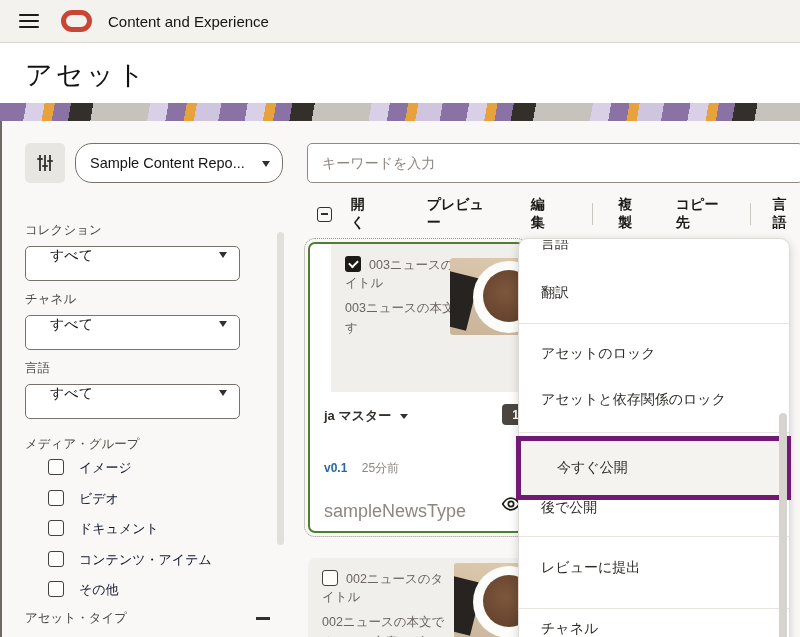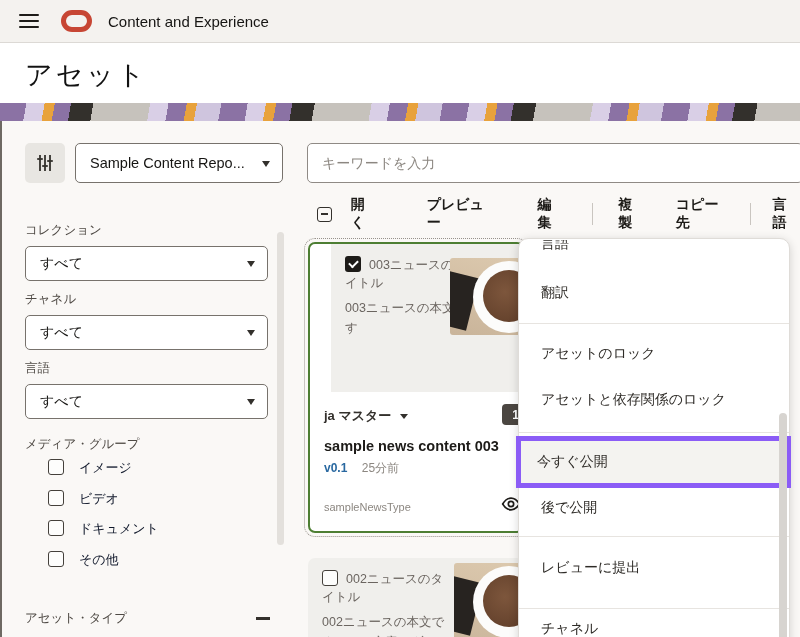--- a/index.html
+++ b/index.html
@@ -25,41 +25,41 @@
     background:repeating-linear-gradient(100deg,
       #8b72a4 0px 26px, #d9cfe6 26px 44px, #e8a23c 44px 54px, #8b72a4 54px 70px,
       #33302c 70px 92px, #c6c2bc 92px 148px, #d9cfe6 148px 166px, #8b72a4 166px 184px,
       #e8a23c 184px 194px, #cfc5de 194px 218px); }
   .left-edge { position:absolute; left:0; top:121px; width:2px; height:516px; background:#6e6963; }
 
   
   .filter-btn { position:absolute; left:25px; top:143px; width:40px; height:40px; background:#e8e6e2;
                 border-radius:5px; display:flex; align-items:center; justify-content:center; cursor:pointer; }
   .repo-select { position:absolute; left:75px; top:143px; width:208px; height:40px; background:#fff;
-                 border:1px solid #77726c; border-radius:5px; display:flex; align-items:center;
+                 border:1px solid #77726c; border-radius:17px; display:flex; align-items:center;
                  justify-content:space-between; padding:0 12px 0 14px; font-size:14.5px; cursor:pointer; }
   .search-input { position:absolute; left:307px; top:143px; width:496px; height:40px; background:#fff;
                   border:1px solid #8f8a85; border-radius:5px; padding:0 14px; font-size:14px;
                   font-family:"Liberation Sans","DejaVu Sans",sans-serif; color:#161513; outline:none; }
   .search-input::placeholder { color:#8c8781; }
   .caret { width:0; height:0; border:4.5px solid transparent; border-top:6px solid #33302c; margin-top:5px; }
 
   
   .toolbar { position:absolute; left:317px; top:200px; height:28px; display:flex; align-items:center;
              font-size:14px; font-weight:700; color:#1d1b18; }
   .toolbar .titem { cursor:pointer; }
   .tsel { width:15px; height:15px; border:1.6px solid #33302c; border-radius:3px; position:relative; cursor:pointer; }
   .tsel::after { content:""; position:absolute; left:2.5px; top:5px; width:7px; height:2px; background:#33302c; }
   .tdiv { width:1px; height:22px; background:#c9c5c0; }
 
   
   .flabel { position:absolute; left:25px; font-size:12.5px; color:#4f4a45; }
-  .sel { position:absolute; left:25px; width:243px; height:35px; background:#fff; border:1px solid #77726c;
-         border-radius:5px; display:flex; align-items:center; justify-content:space-between;
-         padding:0 12px 0 14px; font-size:14px; cursor:pointer; }
+  .sel { position:absolute; left:25px; width:215px; height:35px; background:#fff; border:1px solid #77726c;
+         border-radius:5px; display:flex; justify-content:space-between;
+         padding:0 12px 0 24px; font-size:14px; cursor:pointer; }
   .checklist { position:absolute; left:48px; top:459px; display:flex; flex-direction:column; gap:12.5px; }
   .chkrow { display:flex; align-items:flex-start; gap:15px; font-size:13px; color:#0f172a; cursor:pointer; }
   .chkbox { width:16px; height:16px; background:#fdfdfc; border:1.8px solid #44403b; border-radius:3px; flex:0 0 auto; }
   .atype-row { position:absolute; left:25px; top:610px; width:245px; display:flex; align-items:center;
                justify-content:space-between; }
   .minus { width:14px; height:2.6px; background:#33302c; cursor:pointer; }
   .side-scroll { position:absolute; left:277px; top:232px; width:7px; height:313px; background:#e3e0dc; border-radius:4px; }
 
   
   .card1 { position:absolute; left:308px; top:242px; width:216px; height:291px; background:#fff;
@@ -81,42 +81,42 @@
   .c1-img { right:-6px; top:14px; width:78px; height:77px; }
   .lang-row { position:absolute; top:163px; left:14px; display:flex; align-items:center; gap:9px;
               font-size:13px; font-weight:700; color:#33302c; cursor:pointer; }
   .lang-row .caret { border-top-width:5px; border-left-width:4px; border-right-width:4px; margin-top:4px; }
   .badge { position:absolute; top:160px; right:-7px; width:27px; height:21px; background:#4b4641; color:#fff;
            border-radius:4px; font-size:12px; font-weight:700; display:flex; align-items:center; justify-content:center; }
   .cname { position:absolute; top:194px; left:14px; font-size:14.5px; font-weight:700; color:#1d1b18; white-space:nowrap; }
   .cmeta { position:absolute; top:216px; left:14px; font-size:12px; }
   .ver { color:#2968a0; font-weight:600; margin-right:11px; cursor:pointer;text-align:right; }
   .time { color:#8c8781; }
-  .cfoot { position:absolute; top:257px; left:14px; font-size:11px; color:#8c8781; }
+  .cfoot { position:absolute; top:257px; left:14px; font-size:18px; color:#8c8781; }
   .eye { position:absolute; top:250px; right:1px; width:20px; height:20px; cursor:pointer; }
 
   .card2 { position:absolute; left:308px; top:558px; width:216px; height:95px; background:#f0efec;
            border-radius:7px; padding:12px 12px 0 14px; overflow:hidden; cursor:pointer; }
   .card2 .ctitle { width:134px; }
   .chk-off { display:inline-block; width:16px; height:16px; background:#fdfdfc; border:1.8px solid #44403b;
              border-radius:3px; margin-right:8px; vertical-align:-3px; cursor:pointer; }
   .c2-img { right:-4px; top:5px; width:74px; height:90px; }
 
   
   .menu { position:absolute; left:518px; top:238px; width:272px; height:405px; background:#fff;
           border:1px solid #dfdcd8; border-radius:10px 10px 0 0; box-shadow:0 2px 10px rgba(0,0,0,0.16); z-index:10; }
   .mi { position:absolute; left:22px; font-size:14px; color:#2e2b27; cursor:pointer; white-space:nowrap; }
   .mi-0-clip { position:absolute; left:22px; top:1px; height:13px; overflow:hidden; }
   .mi-0-clip .mi { position:static; display:block; margin-top:-5px; }
   .mi-1 { top:45px; } .mi-2 { top:106px; } .mi-3 { top:152px; }
   .mi-5 { top:260px; } .mi-6 { top:320px; } .mi-7 { top:381px; }
   .mdiv { position:absolute; left:0; right:0; height:1px; background:#e7e4e0; }
   .d-0 { top:84px; } .d-1 { top:193px; } .d-2 { top:297px; } .d-3 { top:369px; }
-  .mi-hl { position:absolute; left:-3px; right:-2px; top:197px; height:52px; background:#f4f3f0;
-           border:5px solid #8b5cf6; display:flex; align-items:center; padding-left:16px;
+  .mi-hl { position:absolute; left:-3px; right:-2px; top:197px; height:64px; background:#f4f3f0;
+           border:5px solid #701a75; display:flex; align-items:center; padding-left:36px;
            font-size:14px; color:#2e2b27; cursor:pointer; }
   .menu-scroll { position:absolute; right:2px; top:174px; width:8px; height:240px; background:#d7d4d0; border-radius:5px; }
 </style>
 </head>
 <body>
 
 <div class="page">
 
   <header class="topbar">
     <div class="hamburger">
@@ -150,21 +150,21 @@
   <div class="repo-select">
     <span>Sample Content Repo...</span>
     <span class="caret"></span>
   </div>
   <input class="search-input" type="text" placeholder="キーワードを入力" style="">
 
   <div class="toolbar">
     <span class="tsel" style="margin-right:19px;"></span>
     <span class="titem" style="margin-right:48px;">開く</span>
     <span class="titem" style="margin-right:34px;">プレビュー</span>
-    <span class="titem" style="margin-right:34px;text-align:center;">編集</span>
+    <span class="titem" style="margin-right:34px;">編集</span>
     <span class="tdiv" style="margin-right:25px;"></span>
     <span class="titem" style="margin-right:30px;">複製</span>
     <span class="titem" style="margin-right:19px;">コピー先</span>
     <span class="tdiv" style="margin-right:21px;"></span>
     <span class="titem">言語</span>
   </div>
 
   <span class="flabel" style="top:222px;">コレクション</span>
   <div class="sel" style="top:246px;">
     <span>すべて</span>
@@ -189,20 +189,24 @@
       <span class="chkbox"></span>
       <span>イメージ</span>
     </div>
     <div class="chkrow">
       <span class="chkbox"></span>
       <span>ビデオ</span>
     </div>
     <div class="chkrow">
       <span class="chkbox"></span>
       <span>ドキュメント</span>
+    </div>
+    <div class="chkrow">
+      <span class="chkbox"></span>
+      <span>コンテンツ・アイテム</span>
     </div>
     <div class="chkrow">
       <span class="chkbox"></span>
       <span>その他</span>
     </div>
   </div>
 
   <div class="atype-row">
     <span class="flabel" style="position:static;">アセット・タイプ</span>
     <span class="minus"></span>
@@ -219,21 +223,20 @@
         <span class="packet"></span>
           <span class="mug"></span>
           <span class="brew"></span>
       </div>
     </div>
     <div class="lang-row">
       <span>ja マスター</span>
       <span class="caret"></span>
     </div>
     <span class="badge">1</span>
-    <div class="cname">sample news content 003</div>
     <div class="cmeta">
       <span class="ver">v0.1</span>
       <span class="time">25分前</span>
     </div>
     <div class="cfoot">sampleNewsType</div>
     <svg class="eye" viewBox="0 0 24 24" fill="none" stroke="#1d1b18" stroke-width="2">
       <path d="M2 12c2.8-4.7 6.2-7 10-7s7.2 2.3 10 7c-2.8 4.7-6.2 7-10 7s-7.2-2.3-10-7z"></path>
       <circle cx="12" cy="12" r="3.2"></circle>
     </svg>
   </div>

